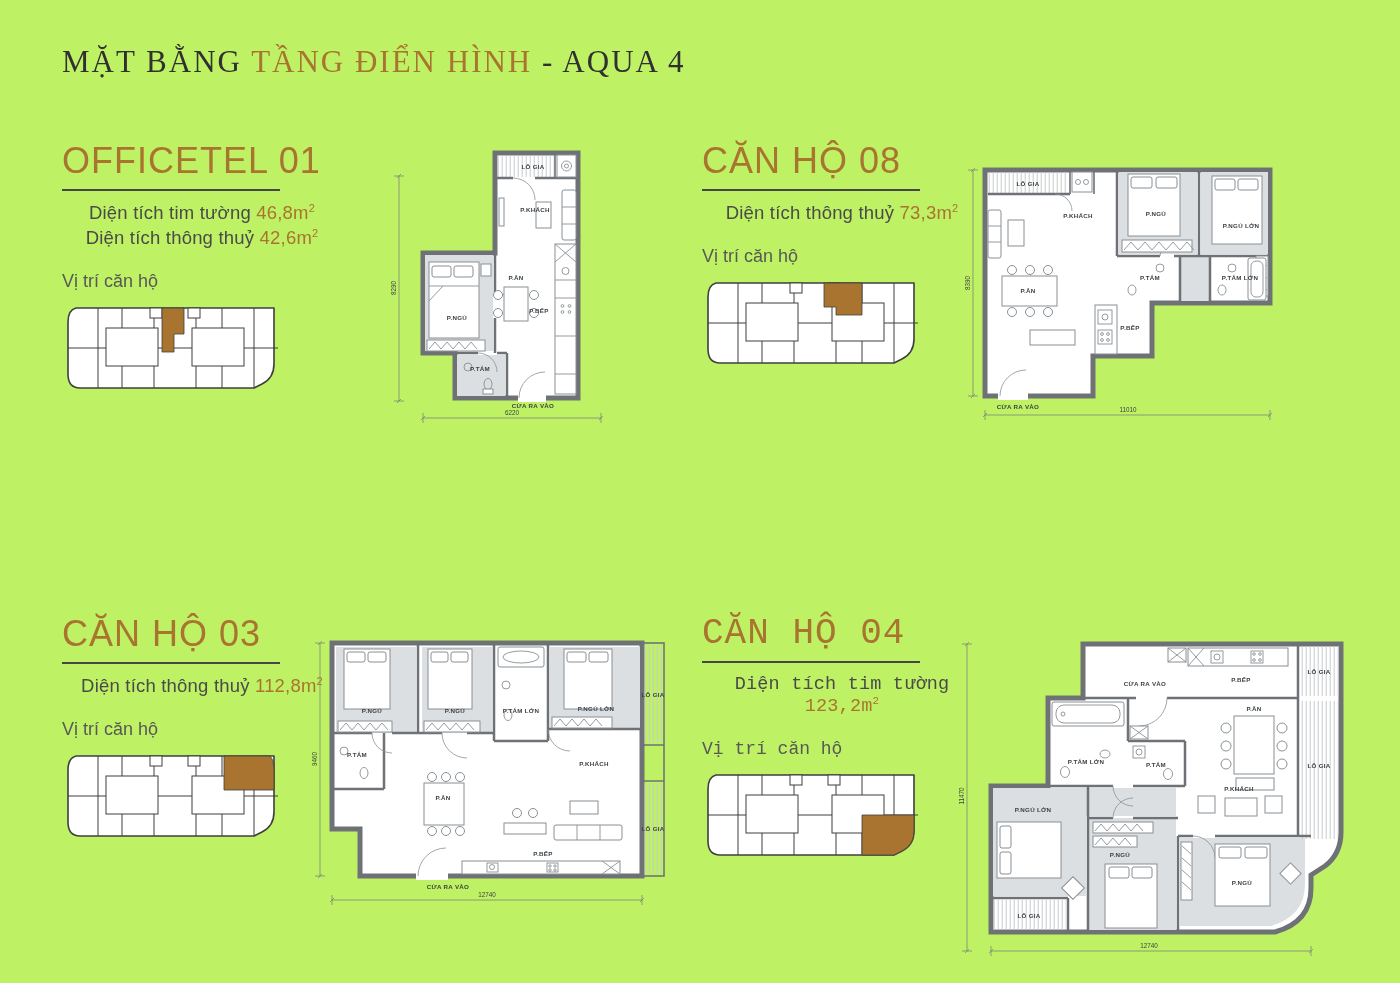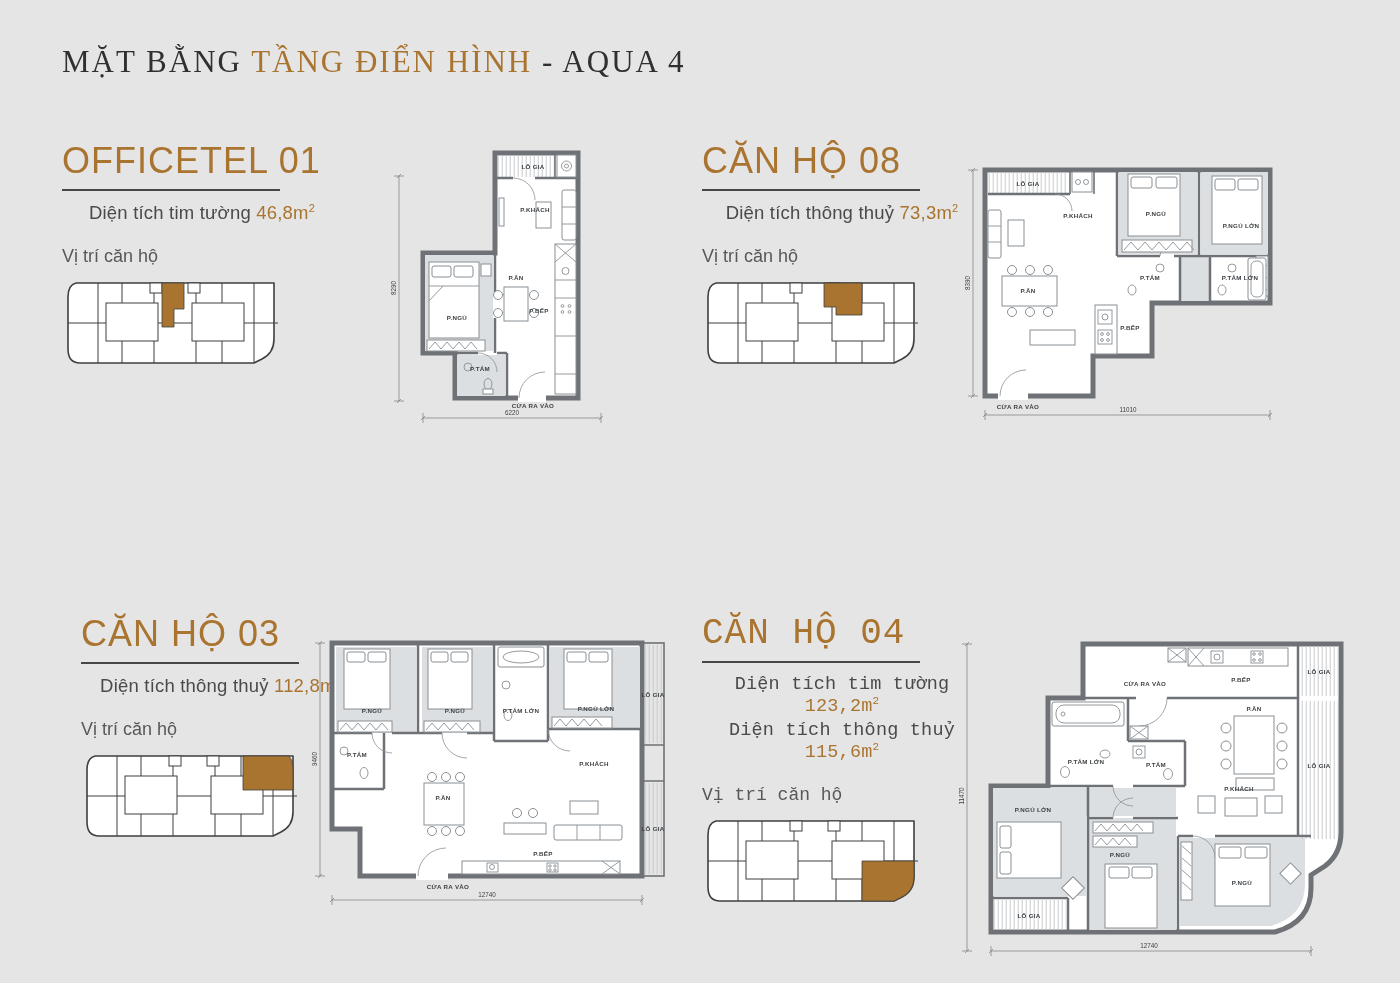--- a/index.html
+++ b/index.html
@@ -1,16 +1,16 @@
 <!DOCTYPE html>
 <html style="--accent: #A9742F; --dark: #303030; --text: #4A4A4A; --wall: #6E7276; --room-fill: #DCDFE1; --line: #8A9094;"><head>
 <meta charset="utf-8">
 <style>
   html,body{margin:0;padding:0;background:#fff;}
-  .canvas{position:relative;width:1400px;height:983px;background:#e5e5e5;overflow:hidden;
+  .canvas{position:relative;width:1400px;height:983px;background:#bef264;overflow:hidden;
           font-family:"Liberation Sans",sans-serif;color:var(--text);}
   .page-title{position:absolute;left:62px;top:44px;font-family:"Liberation Serif",serif;
           font-size:31px;letter-spacing:2px;color:var(--dark);white-space:nowrap;}
   .page-title .accent{color:var(--accent);}
   .unit-info{position:absolute;width:280px;}
   .unit-name{font-size:36px;letter-spacing:1px;color:var(--accent);}
   .unit-underline{width:218px;height:2px;background:#474747;margin-top:7px;margin-bottom:11px;}
   .area-line{font-size:18.5px;color:#4a4a4a;letter-spacing:.2px;margin:3px 0;text-align:center;}
   .area-value{color:var(--accent);}
   .area-line sup{font-size:11px;}
@@ -41,20 +41,21 @@
   <div class="page-title">
     <span>MẶT BẰNG</span>
     <span class="accent">TẦNG ĐIỂN HÌNH</span>
     <span>- AQUA 4</span>
   </div>
 
   <div class="unit-info" style="left:62px;top:140px;">
     <div class="unit-name">OFFICETEL 01</div>
     <div class="unit-underline"></div>
     <div class="area-line"><span>Diện tích tim tường</span> <span class="area-value"><span>46,8m</span><sup>2</sup></span></div>
+    <div class="area-line"><span>Diện tích thông thuỷ</span> <span class="area-value"><span>42,6m</span><sup>2</sup></span></div>
     <div class="vi-tri">Vị trí căn hộ</div>
     <svg class="keyplan" width="226" height="92" viewBox="0 0 226 92">
       <path class="kp-outline" d="M14,6 H212 V62 Q212,76 200,82 L192,86 H18 Q6,86 6,72 V20 Q6,8 14,6 Z"></path>
       <g class="kp-line">
         <path d="M6,46 H216 M36,6 V86 M60,6 V86 M92,6 V86 M134,6 V86 M160,6 V86 M192,6 V86"></path>
         <rect x="44" y="26" width="52" height="38" fill="#fff"></rect>
         <rect x="130" y="26" width="52" height="38" fill="#fff"></rect>
         <rect x="88" y="6" width="12" height="10" fill="#fff"></rect>
         <rect x="126" y="6" width="12" height="10" fill="#fff"></rect>
       </g>
@@ -73,21 +74,21 @@
         <path d="M6,46 H216 M36,6 V86 M60,6 V86 M92,6 V86 M134,6 V86 M160,6 V86 M192,6 V86"></path>
         <rect x="44" y="26" width="52" height="38" fill="#fff"></rect>
         <rect x="130" y="26" width="52" height="38" fill="#fff"></rect>
         <rect x="88" y="6" width="12" height="10" fill="#fff"></rect>
         <rect x="126" y="6" width="12" height="10" fill="#fff"></rect>
       </g>
       <polygon class="kp-hl" points="122,6 160,6 160,38 134,38 134,30 122,30"></polygon>
     </svg>
   </div>
 
-  <div class="unit-info" style="left:62px;top:613px;margin-left:19px;">
+  <div class="unit-info" style="left:62px;top:613px;">
     <div class="unit-name">CĂN HỘ 03</div>
     <div class="unit-underline"></div>
     <div class="area-line"><span>Diện tích thông thuỷ</span> <span class="area-value"><span>112,8m</span><sup>2</sup></span></div>
     <div class="vi-tri">Vị trí căn hộ</div>
     <svg class="keyplan" width="226" height="92" viewBox="0 0 226 92">
       <path class="kp-outline" d="M14,6 H212 V62 Q212,76 200,82 L192,86 H18 Q6,86 6,72 V20 Q6,8 14,6 Z"></path>
       <g class="kp-line">
         <path d="M6,46 H216 M36,6 V86 M60,6 V86 M92,6 V86 M134,6 V86 M160,6 V86 M192,6 V86"></path>
         <rect x="44" y="26" width="52" height="38" fill="#fff"></rect>
         <rect x="130" y="26" width="52" height="38" fill="#fff"></rect>
@@ -95,21 +96,20 @@
         <rect x="126" y="6" width="12" height="10" fill="#fff"></rect>
       </g>
       <path class="kp-hl" d="M162,6 H208 Q212,10 212,20 V40 H162 Z"></path>
     </svg>
   </div>
 
   <div class="unit-info" style="left:702px;top:613px;font-family:Liberation Mono, monospace;">
     <div class="unit-name">CĂN HỘ 04</div>
     <div class="unit-underline"></div>
     <div class="area-line"><span>Diện tích tim tường</span> <span class="area-value"><span>123,2m</span><sup>2</sup></span></div>
-    <div class="area-line"><span>Diện tích thông thuỷ</span> <span class="area-value"><span>115,6m</span><sup>2</sup></span></div>
     <div class="vi-tri">Vị trí căn hộ</div>
     <svg class="keyplan" width="226" height="92" viewBox="0 0 226 92">
       <path class="kp-outline" d="M14,6 H212 V62 Q212,76 200,82 L192,86 H18 Q6,86 6,72 V20 Q6,8 14,6 Z"></path>
       <g class="kp-line">
         <path d="M6,46 H216 M36,6 V86 M60,6 V86 M92,6 V86 M134,6 V86 M160,6 V86 M192,6 V86"></path>
         <rect x="44" y="26" width="52" height="38" fill="#fff"></rect>
         <rect x="130" y="26" width="52" height="38" fill="#fff"></rect>
         <rect x="88" y="6" width="12" height="10" fill="#fff"></rect>
         <rect x="126" y="6" width="12" height="10" fill="#fff"></rect>
       </g>

